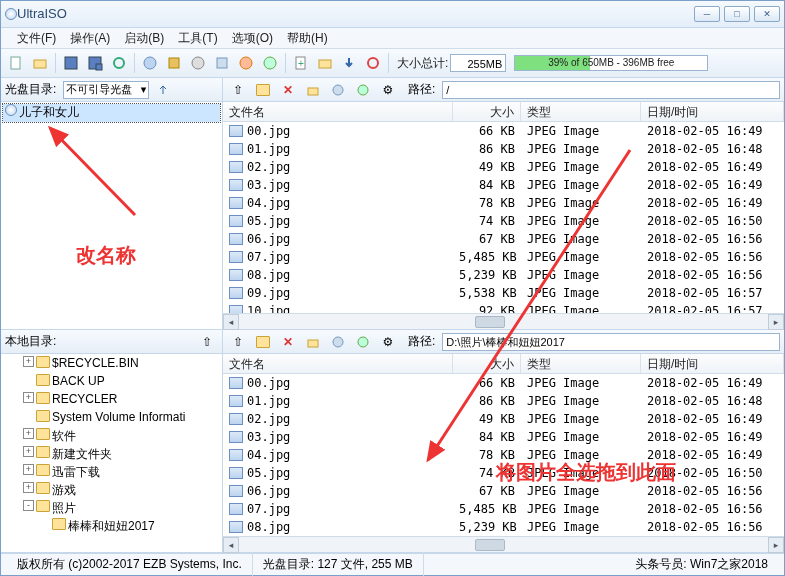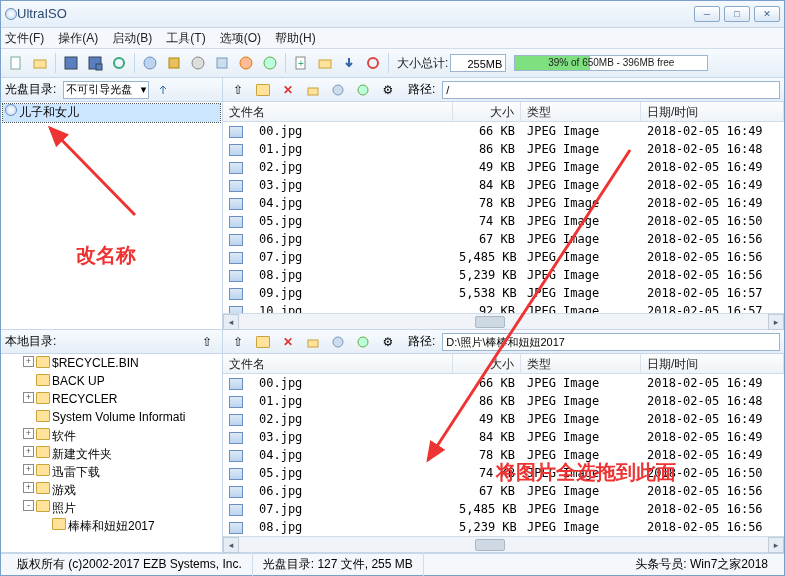--- a/index.html
+++ b/index.html
@@ -2,21 +2,21 @@
 <html><head>
 <meta charset="utf-8">
 <style>
 * { box-sizing: border-box; margin: 0; padding: 0; }
 body { font-family: "Microsoft YaHei", SimSun, Tahoma, sans-serif; font-size: 12px; background: #fff; width: 785px; height: 576px; overflow: hidden; position: relative; }
 .window { border: 1px solid #7a9fc8; height: 576px; display: flex; flex-direction: column; background: #fff; }
 .titlebar { height: 28px; background: linear-gradient(#f5f9fd,#e4eef9); display: flex; align-items: center; padding: 0 4px; border-bottom: 1px solid #c5d7e9; }
 .titlebar .title { flex: 1; color: #2b4a6f; font-size: 13px; }
 .winbtns { display: flex; gap: 4px; }
 .winbtn { width: 26px; height: 16px; border: 1px solid #8aa8c8; border-radius: 2px; background: linear-gradient(#fff,#dbe8f5); display: flex; align-items: center; justify-content: center; font-size: 9px; color: #39608e; }
-.menubar { height: 22px; display: flex; align-items: center; padding: 0 4px; gap: 14px; background: #f4f8fc; border-bottom: 1px solid #d0dde9; }
+.menubar { height: 22px; display: flex; align-items: center; padding: 0 16px; gap: 14px; background: #f4f8fc; border-bottom: 1px solid #d0dde9; }
 .menubar span { color: #222; }
 .toolbar { height: 30px; display: flex; align-items: center; padding: 0 4px; background: linear-gradient(#f7fbff,#e6eef7); border-bottom: 1px solid #c5d7e9; gap: 2px; }
 .tbtn { width: 22px; height: 22px; display: flex; align-items: center; justify-content: center; border: 1px solid transparent; border-radius: 2px; }
 .sep { width: 1px; height: 20px; background: #c5d7e9; margin: 0 2px; }
 .sizelabel { margin-left: 4px; font-size: 12px; color: #222; }
 .sizebox { width: 56px; height: 18px; border: 1px solid #9bb4cf; background: #fff; text-align: right; padding: 0 3px; line-height: 18px; font-size: 11px; }
 .capbar { width: 194px; height: 16px; border: 1px solid #9bb4cf; margin-left: 6px; position: relative; background: #fff; font-size: 10px; text-align: center; line-height: 14px; color: #222; }
 .capbar .fill { position: absolute; left: 0; top: 0; bottom: 0; width: 39%; background: #7fe07f; }
 .capbar .txt { position: relative; }
 .panebar { height: 24px; display: flex; align-items: center; background: linear-gradient(#f7fbff,#e6eef7); border-bottom: 1px solid #c5d7e9; padding: 0 4px; gap: 3px; }
@@ -38,21 +38,21 @@
 .disc-icon { width: 12px; height: 12px; border: 1px solid #6a8fc0; border-radius: 50%; background: radial-gradient(#fff,#bcd4ef); }
 .listhdr { height: 20px; display: flex; background: linear-gradient(#fdfdfd,#eef3f8); border-bottom: 1px solid #d0dde9; }
 .listhdr .col { border-right: 1px solid #d8e2ec; padding: 2px 6px; font-size: 12px; color: #222; }
 .col.name { width: 230px; }
 .col.size { width: 68px; text-align: right; }
 .col.type { width: 120px; }
 .col.date { flex: 1; }
 .listbody { flex: 1; overflow: auto; font-family: SimSun, monospace; font-size: 12px; }
 .frow { display: flex; height: 18px; align-items: center; }
 .frow .c { padding: 0 6px; white-space: nowrap; overflow: hidden; }
-.frow .c.name { width: 230px; display: flex; align-items: flex-end; gap: 16px; }
+.frow .c.name { width: 230px; display: flex; align-items: center; gap: 4px; }
 .frow .c.size { width: 68px; text-align: right; }
 .frow .c.type { width: 120px; }
 .frow .c.date { flex: 1; }
 .fileicon { width: 14px; height: 12px; border: 1px solid #6a8fc0; background: linear-gradient(#dce9f7,#bcd4ef); }
 .hscroll { height: 16px; background: #f0f4f8; border-top: 1px solid #d0dde9; position: relative; }
 .hscroll .thumb { position: absolute; left: 45%; top: 2px; width: 30px; height: 12px; background: #cfd9e3; border: 1px solid #aab9c8; border-radius: 2px; }
 .hscroll .arr { position: absolute; top: 0; width: 16px; height: 16px; background: #e6edf4; border: 1px solid #c0cdd9; font-size: 9px; text-align: center; line-height: 14px; color: #556; }
 .hscroll .arr.l { left: 0; } .hscroll .arr.r { right: 0; }
 .statusbar { height: 22px; display: flex; align-items: center; background: #f4f8fc; border-top: 1px solid #c5d7e9; font-size: 12px; padding: 0 6px; }
 .statusbar .cell { padding: 4px 10px; border-right: 1px solid #d0dde9; }

